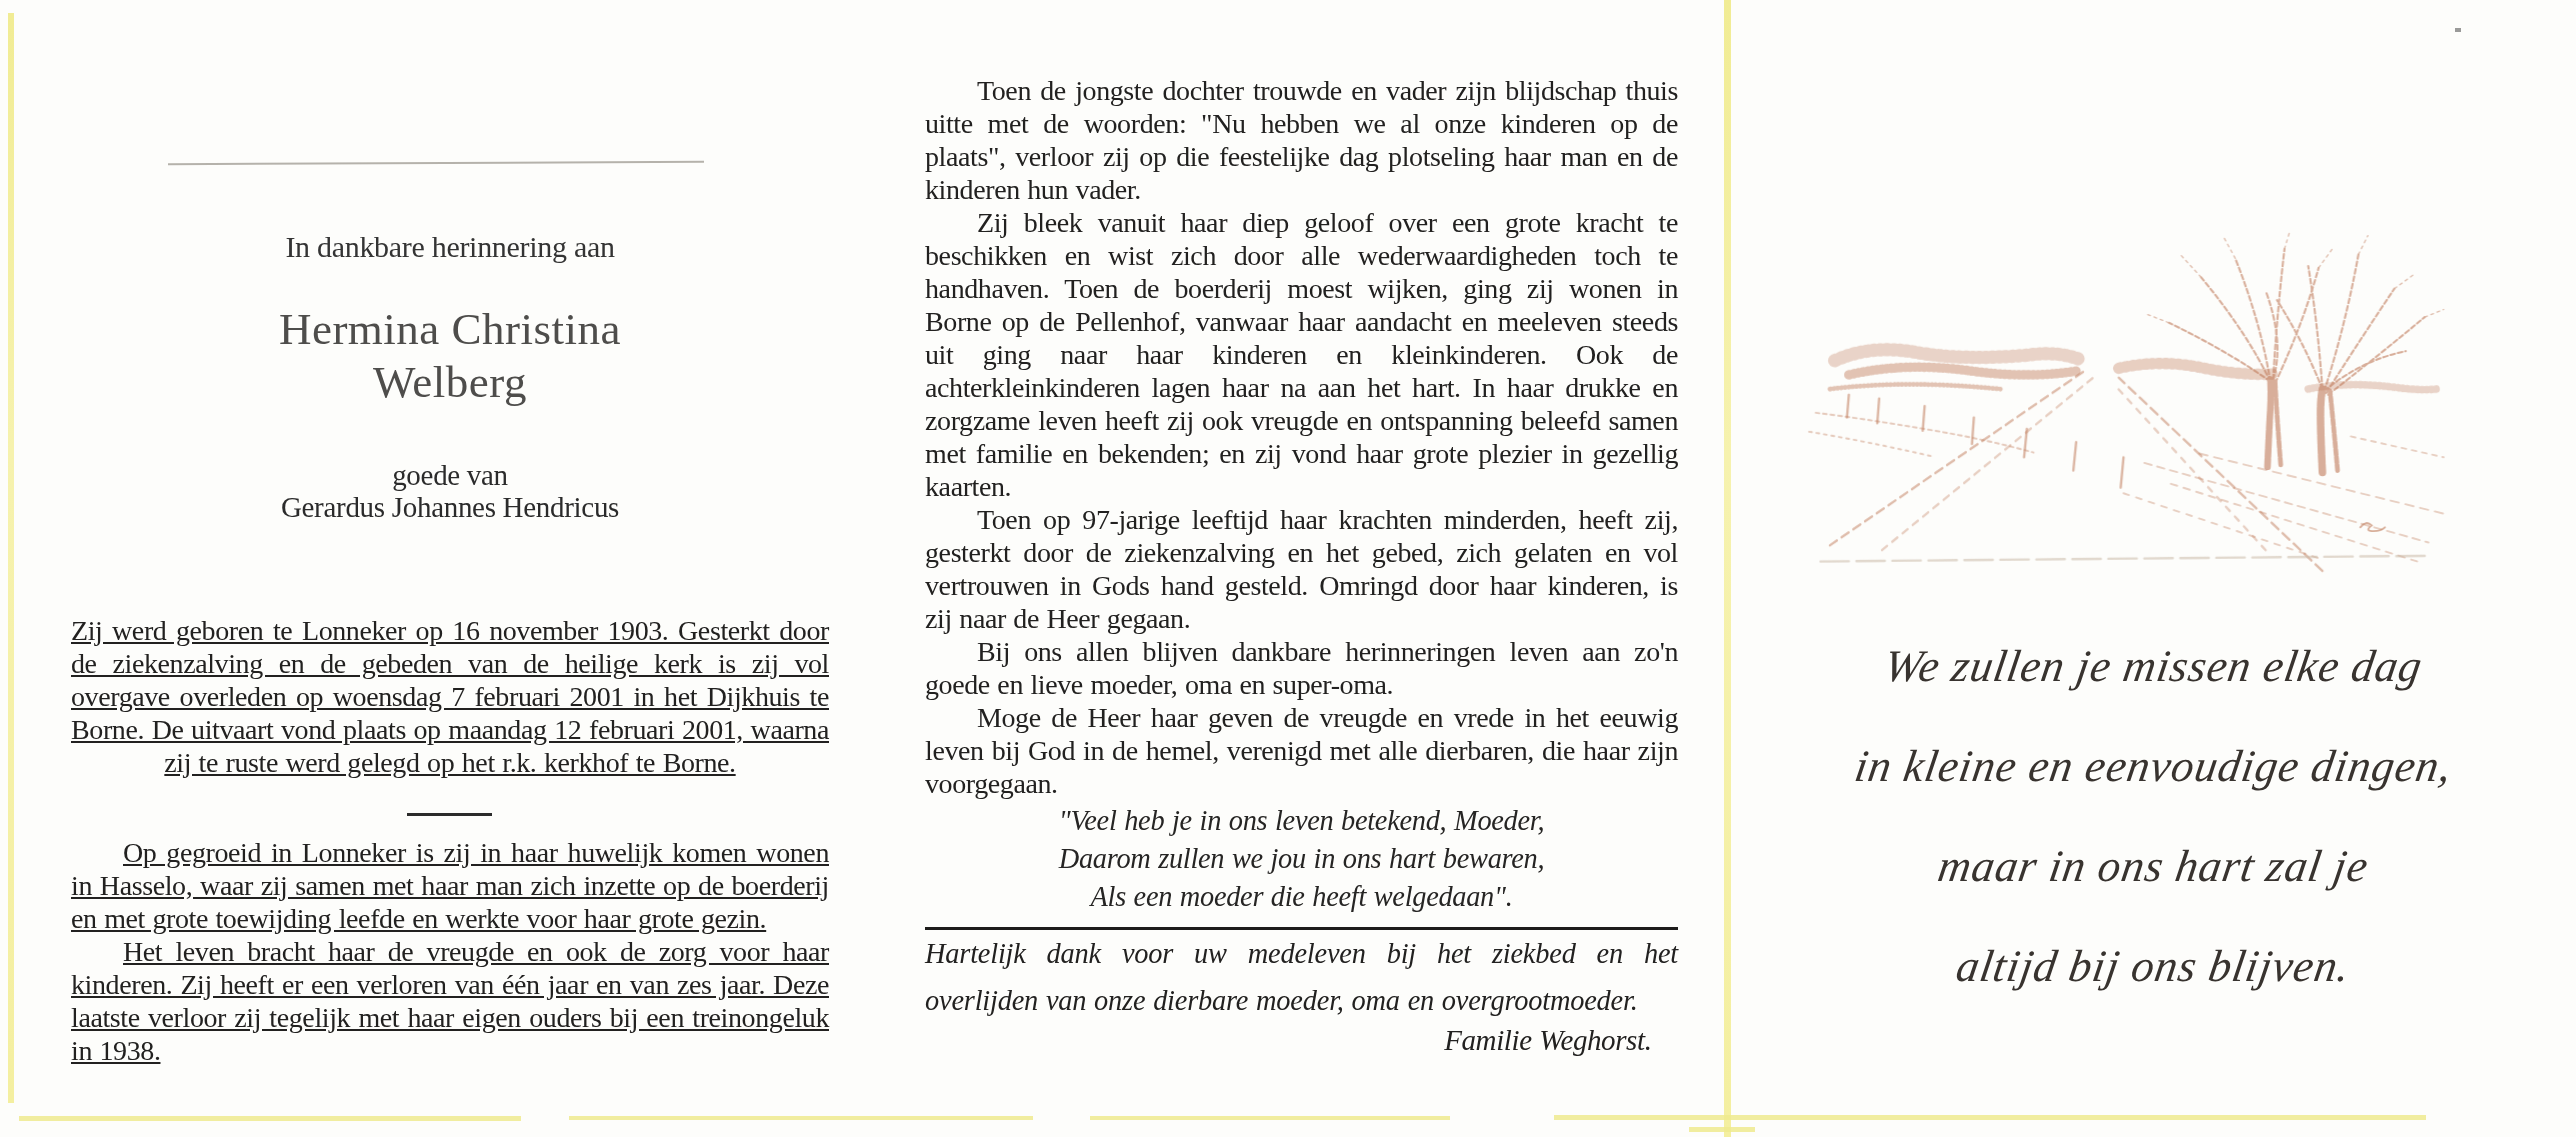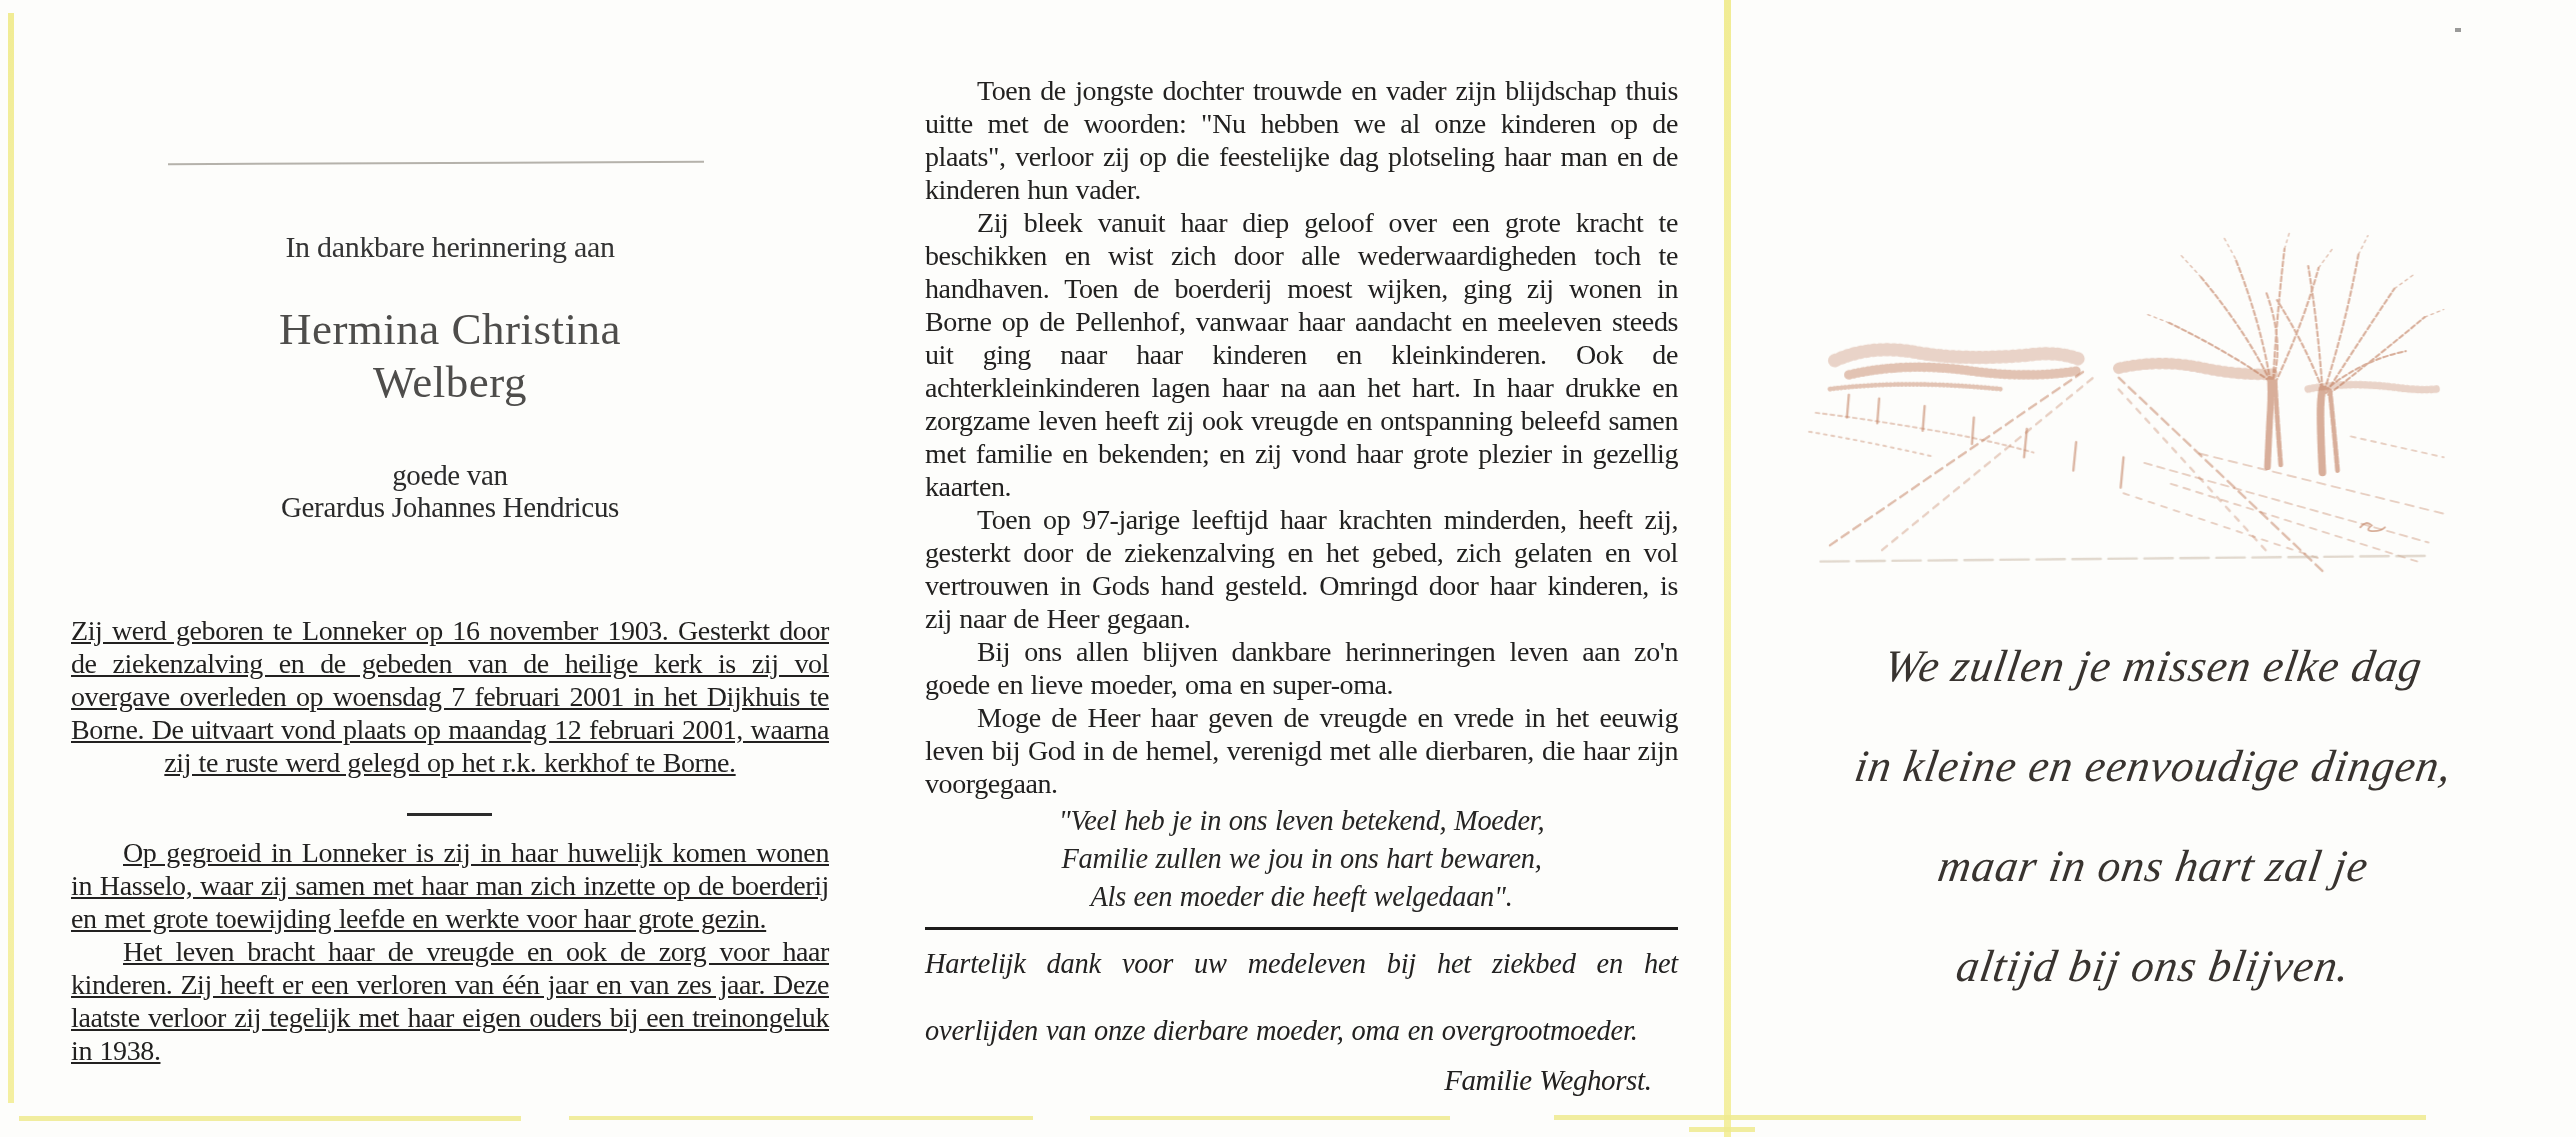--- a/index.html
+++ b/index.html
@@ -26,21 +26,21 @@
   .lp1{top:614px;}
   .lp1 p{text-align-last:center;}
   .divider{position:absolute;top:813px;left:336px;width:85px;height:2.8px;background:#2b2b2b;}
   .lp23{top:836px;}
   .indent{text-indent:52px;}
   
   .mid-panel{left:925px;width:753px;}
   .mid-flow{position:absolute;top:74px;width:100%;}
   .poem{margin:0;padding-top:1.9px;text-align:center;font-style:italic;font-size:28.4px;line-height:38px;letter-spacing:-0.3px;color:#262524;}
   .rule{margin-top:11.4px;height:2.8px;background:#1d1c1b;}
-  .thanks{margin:26.5px 0 0 0;font-style:italic;font-size:28.4px;line-height:67px;text-align:justify;letter-spacing:-0.2px;}
+  .thanks{margin:26.5px 0 0 0;font-style:italic;font-size:28.4px;line-height:47px;text-align:justify;letter-spacing:-0.2px;}
   .family{margin:7.6px 0 0 0;font-style:italic;font-size:29px;text-align:right;padding-right:26.5px;}
   
   .right-panel{left:1731px;width:845px;}
   .sketch{position:absolute;left:61px;top:209px;}
   .verse{position:absolute;top:616px;width:100%;text-align:center;font-size:45px;line-height:100px;color:#38332f;}
   .verse .vline{display:block;font-style:italic;transform:skewX(-9deg);letter-spacing:0.9px;}
 </style>
 </head>
 <body>
 
@@ -76,21 +76,21 @@
 
 <div class="panel mid-panel">
   <div class="mid-flow bodytext">
     <p class="indent">Toen de jongste dochter trouwde en vader zijn blijdschap thuis uitte met de woorden: "Nu hebben we al onze kinderen op de plaats", verloor zij op die feestelijke dag plotseling haar man en de kinderen hun vader.</p>
     <p class="indent">Zij bleek vanuit haar diep geloof over een grote kracht te beschikken en wist zich door alle wederwaardigheden toch te handhaven. Toen de boerderij moest wijken, ging zij wonen in Borne op de Pellenhof, vanwaar haar aandacht en meeleven steeds uit ging naar haar kinderen en kleinkinderen. Ook de achterkleinkinderen lagen haar na aan het hart. In haar drukke en zorgzame leven heeft zij ook vreugde en ontspanning beleefd samen met familie en bekenden; en zij vond haar grote plezier in gezellig kaarten.</p>
     <p class="indent">Toen op 97-jarige leeftijd haar krachten minderden, heeft zij, gesterkt door de ziekenzalving en het gebed, zich gelaten en vol vertrouwen in Gods hand gesteld. Omringd door haar kinderen, is zij naar de Heer gegaan.</p>
     <p class="indent">Bij ons allen blijven dankbare herinneringen leven aan zo'n goede en lieve moeder, oma en super-oma.</p>
     <p class="indent">Moge de Heer haar geven de vreugde en vrede in het eeuwig leven bij God in de hemel, verenigd met alle dierbaren, die haar zijn voorgegaan.</p>
     <div class="poem">
       <div>"Veel heb je in ons leven betekend, Moeder,</div>
-      <div>Familie zullen we jou in ons hart bewaren,</div>
+      <div>Daarom zullen we jou in ons hart bewaren,</div>
       <div>Als een moeder die heeft welgedaan".</div>
     </div>
     <div class="rule"></div>
     <p class="thanks">Hartelijk dank voor uw medeleven bij het ziekbed en het overlijden van onze dierbare moeder, oma en overgrootmoeder.</p>
     <p class="family">Familie Weghorst.</p>
   </div>
 </div>
 
 <div class="panel right-panel">
   <svg class="sketch" width="663" height="379" viewBox="0 0 700 400">

